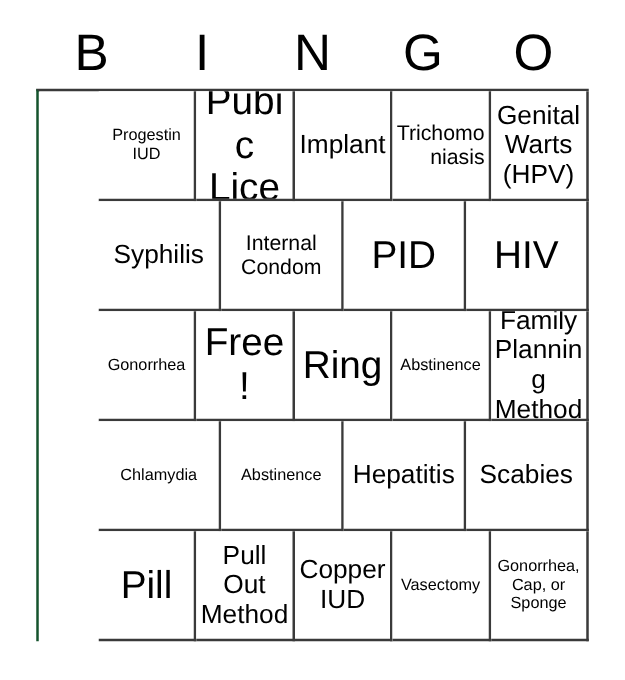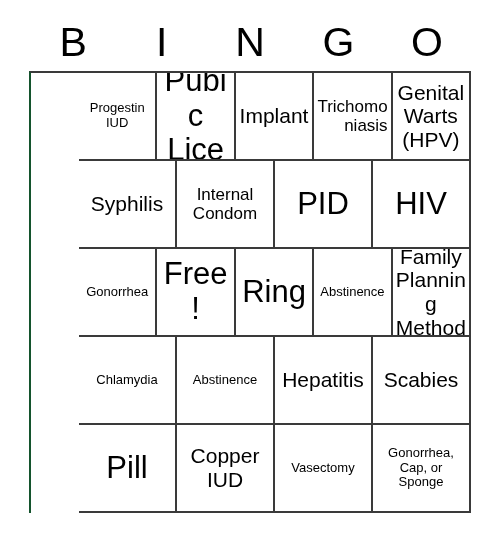--- a/index.html
+++ b/index.html
@@ -154,20 +154,23 @@
       <div class="cell">
           <span class="cell-text fs-md">Scabies</span>
         </div>
     </div>
 
     <div class="grid-row">
       <div class="cell">
           <span class="cell-text fs-xl">Pill</span>
         </div>
       <div class="cell">
+          <span class="cell-text fs-md">Pull Out Method</span>
+        </div>
+      <div class="cell">
           <span class="cell-text fs-md">Copper IUD</span>
         </div>
       <div class="cell">
           <span class="cell-text fs-xs">Vasectomy</span>
         </div>
       <div class="cell">
           <span class="cell-text fs-xs">Gonorrhea, Cap, or Sponge</span>
         </div>
     </div>
 

